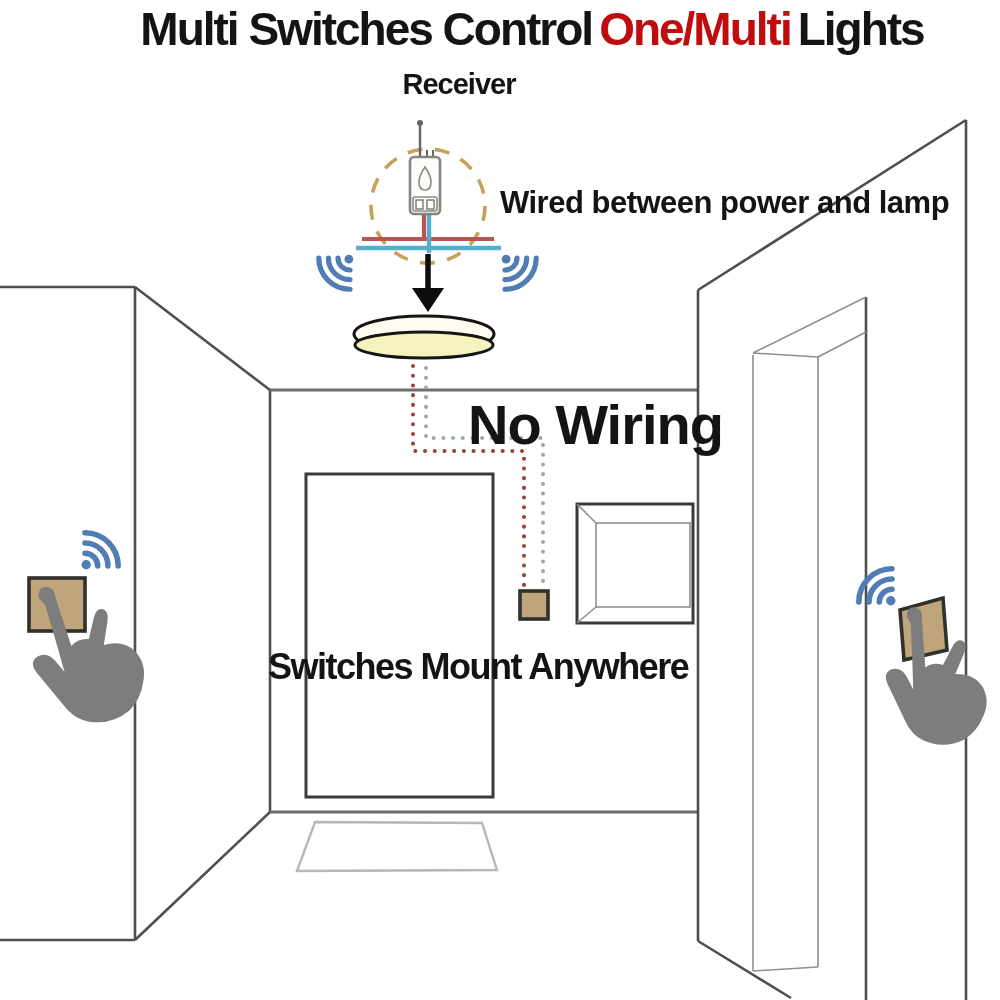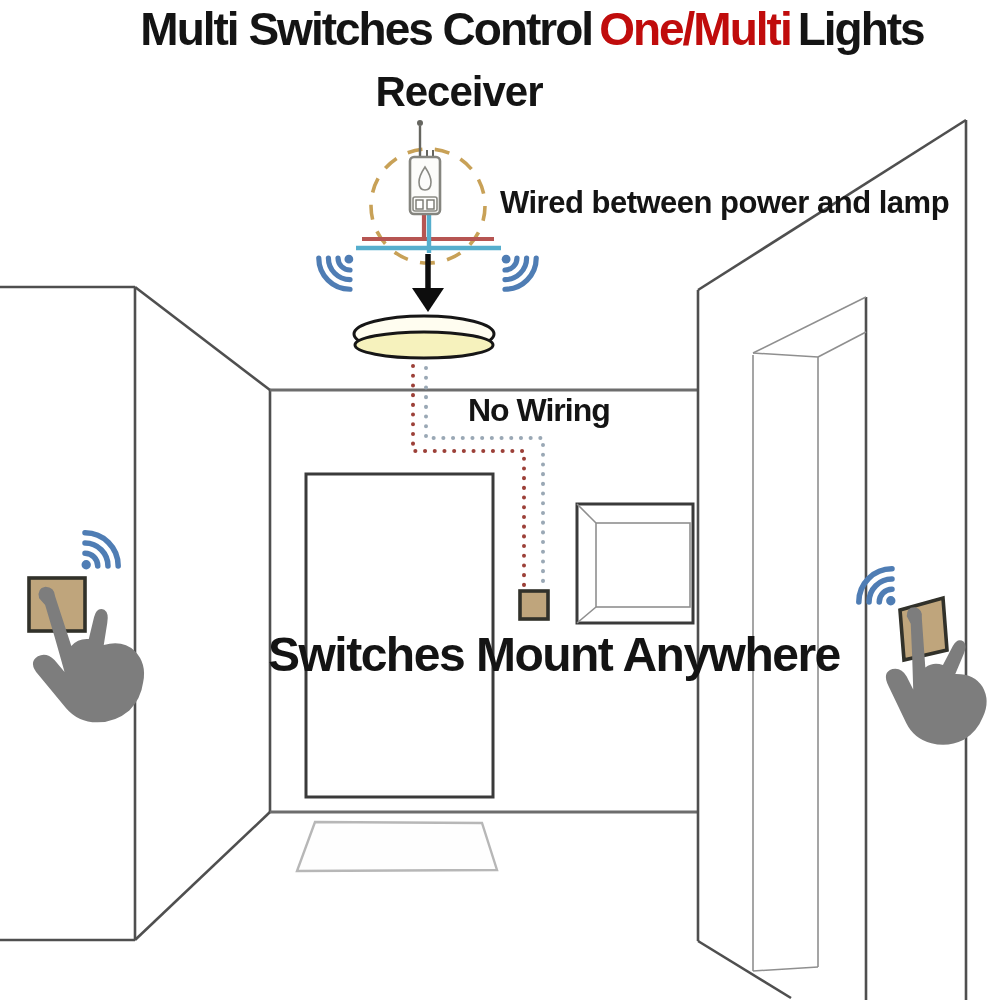--- a/index.html
+++ b/index.html
@@ -3,24 +3,24 @@
 <meta charset="utf-8">
 <style>
   html,body{margin:0;padding:0;background:#ffffff;}
   #canvas{position:relative;width:1000px;height:1000px;background:#ffffff;overflow:hidden;
           font-family:"Liberation Sans",sans-serif;}
   #scene{position:absolute;left:0;top:0;width:1000px;height:1000px;}
 
   .label{position:absolute;font-weight:bold;color:#141414;white-space:nowrap;z-index:5;padding-left:32px;}
   #title{top:2px;left:0;width:1000px;text-align:center;font-size:46px;letter-spacing:-2px;}
   #title .hl{color:var(--title-highlight,#c00c0c);padding:0 7px;}
-  #receiver-label{top:68px;left:327px;width:200px;text-align:center;font-size:42px;letter-spacing:-1px;}
+  #receiver-label{top:68px;left:327px;width:200px;text-align:center;font-size:29px;letter-spacing:-1px;}
   #wired-label{top:185px;left:468px;font-size:31px;letter-spacing:-0.5px;}
-  #nowiring-label{top:392px;left:436px;font-size:32px;letter-spacing:-1px;}
-  #mount-label{top:627px;left:236px;font-size:48px;letter-spacing:-1.5px;}
+  #nowiring-label{top:392px;left:436px;font-size:56px;letter-spacing:-1px;}
+  #mount-label{top:646px;left:236px;font-size:36px;letter-spacing:-1.5px;}
 
   .wall{stroke:#4f4f4f;stroke-width:2.6;fill:none;}
   .wall-soft{stroke:#6d6d6d;stroke-width:2.8;fill:none;}
   .wall-heavy{stroke:#3a3a3a;stroke-width:3;fill:#ffffff;}
   .thin{stroke:#8f8f8f;stroke-width:1.6;fill:none;}
   .mat{stroke:#b7b7b7;stroke-width:2.4;fill:#fefefe;}
 
   .dot-red{stroke:var(--dotted-red,#9c4038);stroke-width:4;stroke-dasharray:0.1 9.6;
            stroke-linecap:round;stroke-linejoin:round;fill:none;}
   .dot-blue{stroke:var(--dotted-blue,#9aa8b5);stroke-width:4;stroke-dasharray:0.1 9.6;

